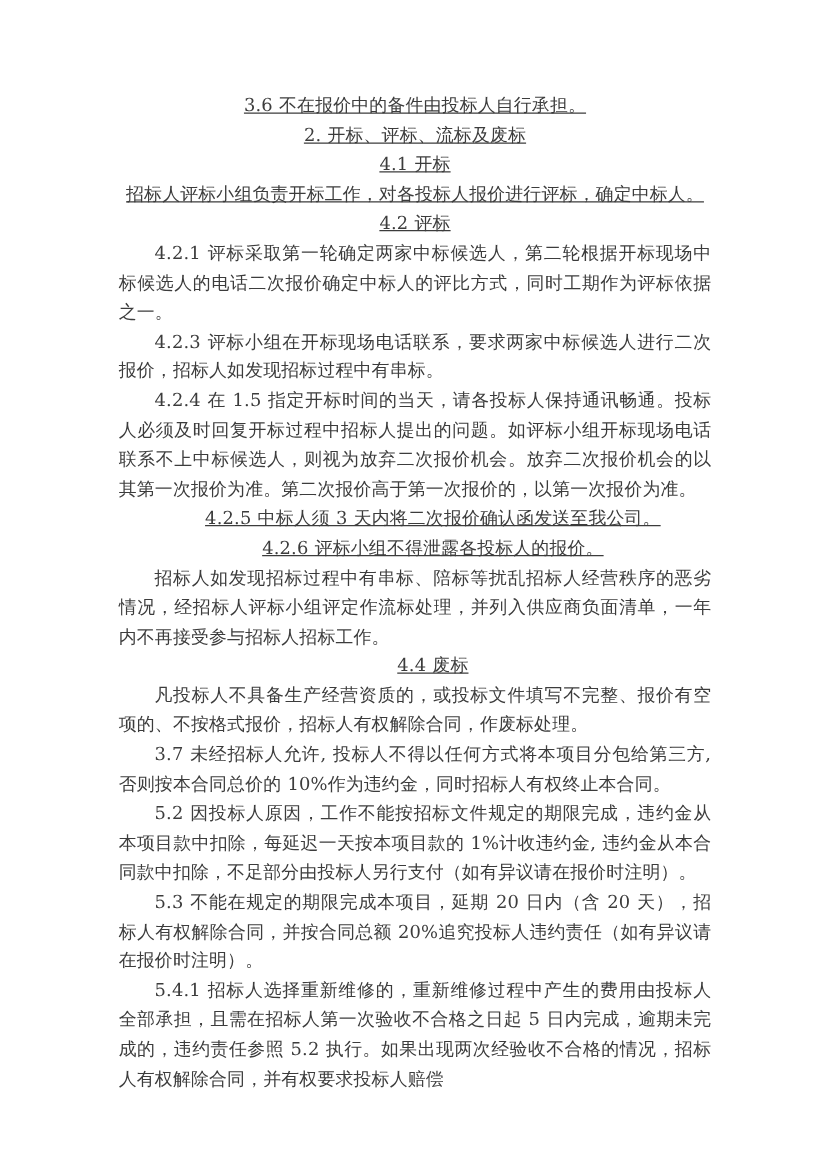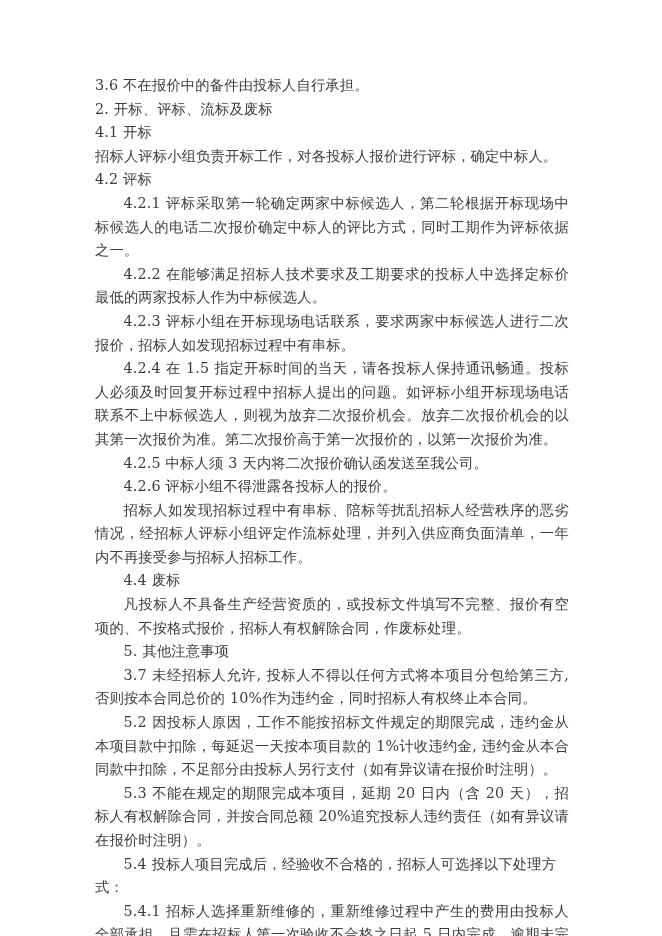--- a/index.html
+++ b/index.html
@@ -39,44 +39,42 @@
     text-indent: 0;
     letter-spacing: 0.15px;
     word-spacing: 0.2px;
     -webkit-font-smoothing: antialiased;
   }
   .para.indent {
     text-indent: 28.6px;
   }
   
   .para.single {
-    text-align: left;
+    text-align: center;
+    text-decoration: underline;
   }
 </style>
 </head>
 <body>
 
 <div class="page">
   <div class="text-block">
 
     <p class="para single">3.6 不在报价中的备件由投标人自行承担。</p>
     <p class="para single">2. 开标、评标、流标及废标</p>
     <p class="para single">4.1 开标</p>
     <p class="para single">招标人评标小组负责开标工作，对各投标人报价进行评标，确定中标人。</p>
     <p class="para single">4.2 评标</p>
     <p class="para indent">4.2.1 评标采取第一轮确定两家中标候选人，第二轮根据开标现场中标候选人的电话二次报价确定中标人的评比方式，同时工期作为评标依据之一。</p>
-    <p class="para indent">4.2.2 在能够满足招标人技术要求及工期要求的投标人中选择定标价最低的两家投标人作为中标候选人。</p>
     <p class="para indent">4.2.3 评标小组在开标现场电话联系，要求两家中标候选人进行二次报价，招标人如发现招标过程中有串标。</p>
     <p class="para indent">4.2.4 在 1.5 指定开标时间的当天，请各投标人保持通讯畅通。投标人必须及时回复开标过程中招标人提出的问题。如评标小组开标现场电话联系不上中标候选人，则视为放弃二次报价机会。放弃二次报价机会的以其第一次报价为准。第二次报价高于第一次报价的，以第一次报价为准。</p>
     <p class="para indent single">4.2.5 中标人须 3 天内将二次报价确认函发送至我公司。</p>
     <p class="para indent single">4.2.6 评标小组不得泄露各投标人的报价。</p>
     <p class="para indent">招标人如发现招标过程中有串标、陪标等扰乱招标人经营秩序的恶劣情况，经招标人评标小组评定作流标处理，并列入供应商负面清单，一年内不再接受参与招标人招标工作。</p>
     <p class="para indent single">4.4 废标</p>
     <p class="para indent">凡投标人不具备生产经营资质的，或投标文件填写不完整、报价有空项的、不按格式报价，招标人有权解除合同，作废标处理。</p>
-    <p class="para indent single">5. 其他注意事项</p>
     <p class="para indent">3.7 未经招标人允许, 投标人不得以任何方式将本项目分包给第三方, 否则按本合同总价的 10%作为违约金，同时招标人有权终止本合同。</p>
     <p class="para indent">5.2 因投标人原因，工作不能按招标文件规定的期限完成，违约金从本项目款中扣除，每延迟一天按本项目款的 1%计收违约金, 违约金从本合同款中扣除，不足部分由投标人另行支付（如有异议请在报价时注明）。</p>
     <p class="para indent">5.3 不能在规定的期限完成本项目，延期 20 日内（含 20 天），招标人有权解除合同，并按合同总额 20%追究投标人违约责任（如有异议请在报价时注明）。</p>
-    <p class="para indent single">5.4 投标人项目完成后，经验收不合格的，招标人可选择以下处理方式：</p>
     <p class="para indent">5.4.1 招标人选择重新维修的，重新维修过程中产生的费用由投标人全部承担，且需在招标人第一次验收不合格之日起 5 日内完成，逾期未完成的，违约责任参照 5.2 执行。如果出现两次经验收不合格的情况，招标人有权解除合同，并有权要求投标人赔偿</p>
 
   </div>
 </div>
 
 </body></html>

